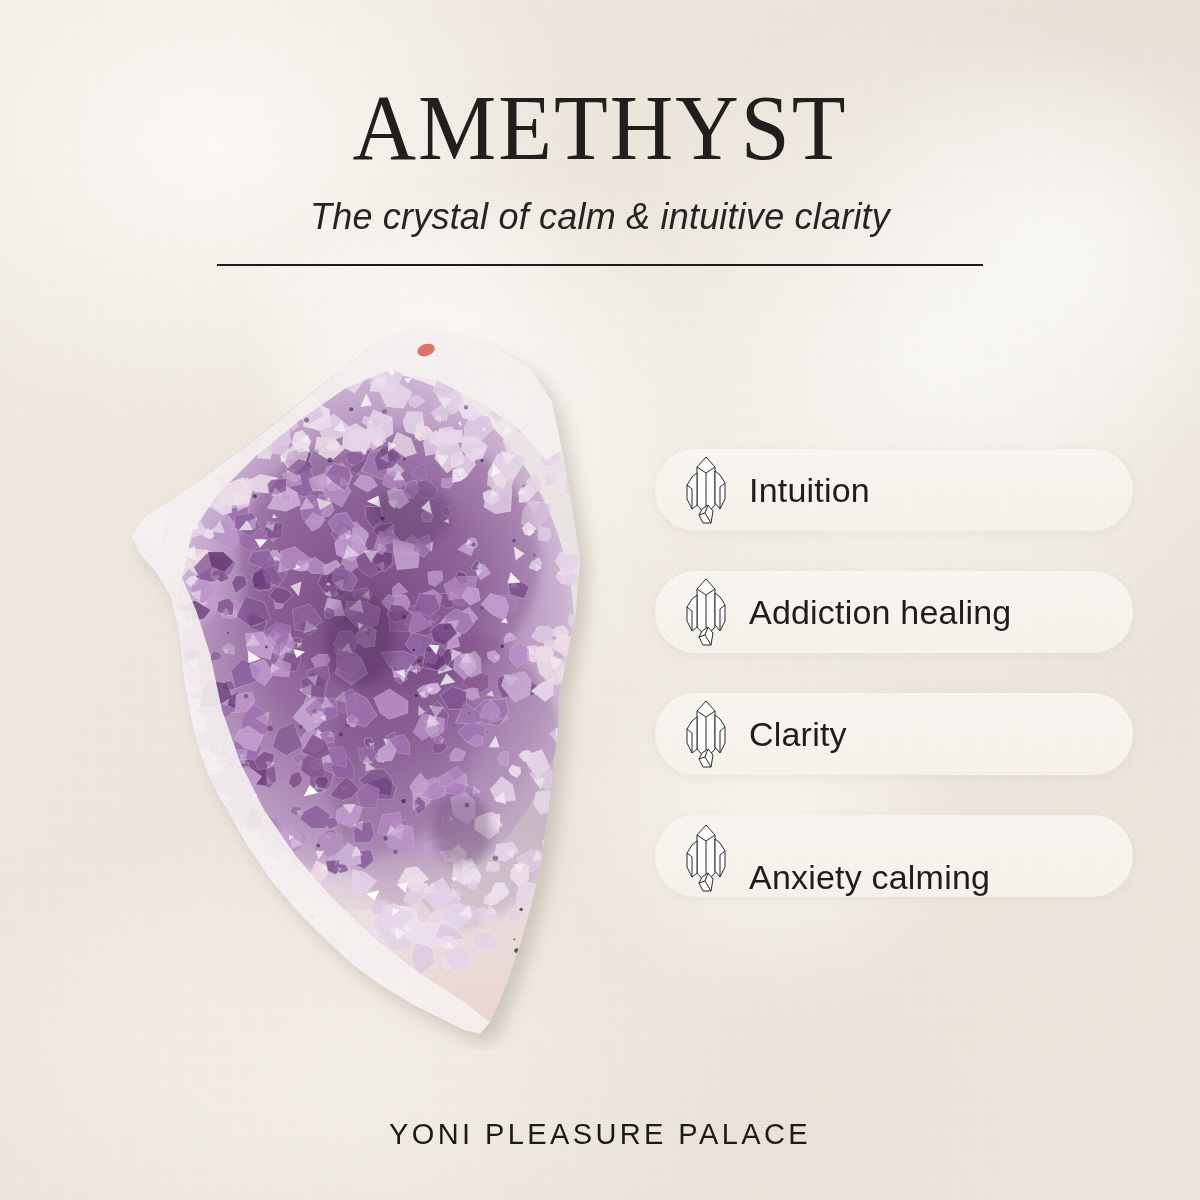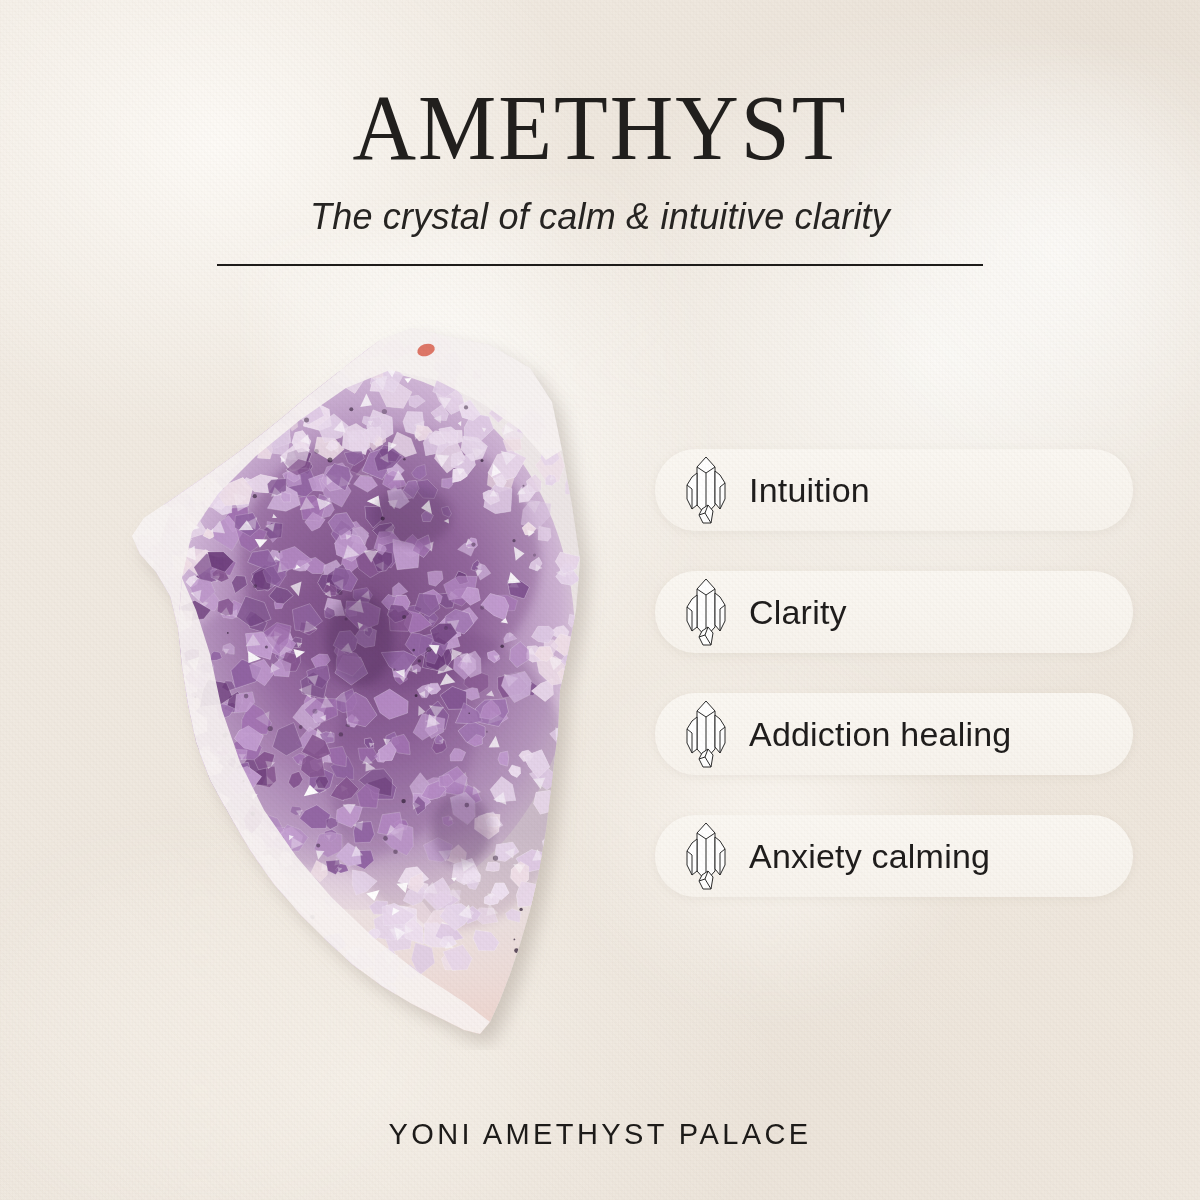--- a/index.html
+++ b/index.html
@@ -72,21 +72,21 @@
 
   
   .pills{position:absolute;left:655px;top:449px;width:478px;}
   .pill{
     position:relative;display:flex;align-items:center;
     width:478px;height:82px;margin-bottom:40px;
     border-radius:41px;
     background:linear-gradient(180deg,#faf7f2 0%,#f7f3ed 100%);
     box-shadow:0 2px 10px rgba(150,135,118,.10);
   }
-  .pill:last-child{margin-bottom:0;}
+  .pill:last-child{margin-bottom:0;align-items:flex-end;}
   .pill-icon{
     flex:0 0 auto;width:58px;height:78px;margin-left:22px;margin-right:14px;
     display:flex;align-items:center;justify-content:center;
   }
   .pill-icon svg{display:block;}
   .pill-label{
     font-family:"Liberation Sans", sans-serif;
     font-weight:400;font-size:34px;color:#1f1d1c;letter-spacing:.2px;white-space:nowrap;
   }
 
@@ -2056,39 +2056,39 @@
           <path d="M27 20 L27 62"></path>
           <path d="M13 24 L18 20 L18 52 L13 56 L8 46 L8 32 Z" fill="#fff"></path>
           <path d="M8 32 L13 36 L13 56"></path>
           <path d="M41 22 L46 30 L46 46 L41 56 L36 50 L36 18 Z" fill="#fff"></path>
           <path d="M46 30 L41 34 L41 56"></path>
           <path d="M23 56 L29 52 L34 58 L32 70 L24 70 L20 62 Z" fill="#fff"></path>
           <path d="M20 62 L26 60 L32 70"></path>
           <path d="M26 60 L29 52"></path>
         </svg>
       </span>
-      <span class="pill-label">Clarity</span>
+      <span class="pill-label">Addiction healing</span>
     </div>
 
     <div class="pill">
       <span class="pill-icon">
         <svg width="54" height="74" viewBox="0 0 54 74" fill="none" stroke="#2b2b2b" stroke-width="1" stroke-linejoin="round">
           <path d="M27 4 L36 14 L36 52 L27 62 L18 52 L18 14 Z" fill="#fff"></path>
           <path d="M18 14 L27 20 L36 14" fill="#fff"></path>
           <path d="M27 20 L27 62"></path>
           <path d="M13 24 L18 20 L18 52 L13 56 L8 46 L8 32 Z" fill="#fff"></path>
           <path d="M8 32 L13 36 L13 56"></path>
           <path d="M41 22 L46 30 L46 46 L41 56 L36 50 L36 18 Z" fill="#fff"></path>
           <path d="M46 30 L41 34 L41 56"></path>
           <path d="M23 56 L29 52 L34 58 L32 70 L24 70 L20 62 Z" fill="#fff"></path>
           <path d="M20 62 L26 60 L32 70"></path>
           <path d="M26 60 L29 52"></path>
         </svg>
       </span>
-      <span class="pill-label">Addiction healing</span>
+      <span class="pill-label">Clarity</span>
     </div>
 
     <div class="pill">
       <span class="pill-icon">
         <svg width="54" height="74" viewBox="0 0 54 74" fill="none" stroke="#2b2b2b" stroke-width="1" stroke-linejoin="round">
           <path d="M27 4 L36 14 L36 52 L27 62 L18 52 L18 14 Z" fill="#fff"></path>
           <path d="M18 14 L27 20 L36 14" fill="#fff"></path>
           <path d="M27 20 L27 62"></path>
           <path d="M13 24 L18 20 L18 52 L13 56 L8 46 L8 32 Z" fill="#fff"></path>
           <path d="M8 32 L13 36 L13 56"></path>
@@ -2097,16 +2097,16 @@
           <path d="M23 56 L29 52 L34 58 L32 70 L24 70 L20 62 Z" fill="#fff"></path>
           <path d="M20 62 L26 60 L32 70"></path>
           <path d="M26 60 L29 52"></path>
         </svg>
       </span>
       <span class="pill-label">Anxiety calming</span>
     </div>
 
   </div>
 
-  <div class="footer">YONI AMETHYST PALACE</div>
+  <div class="footer">YONI PLEASURE PALACE</div>
 
   <div class="grain"></div>
 </div>
 
 </body></html>

